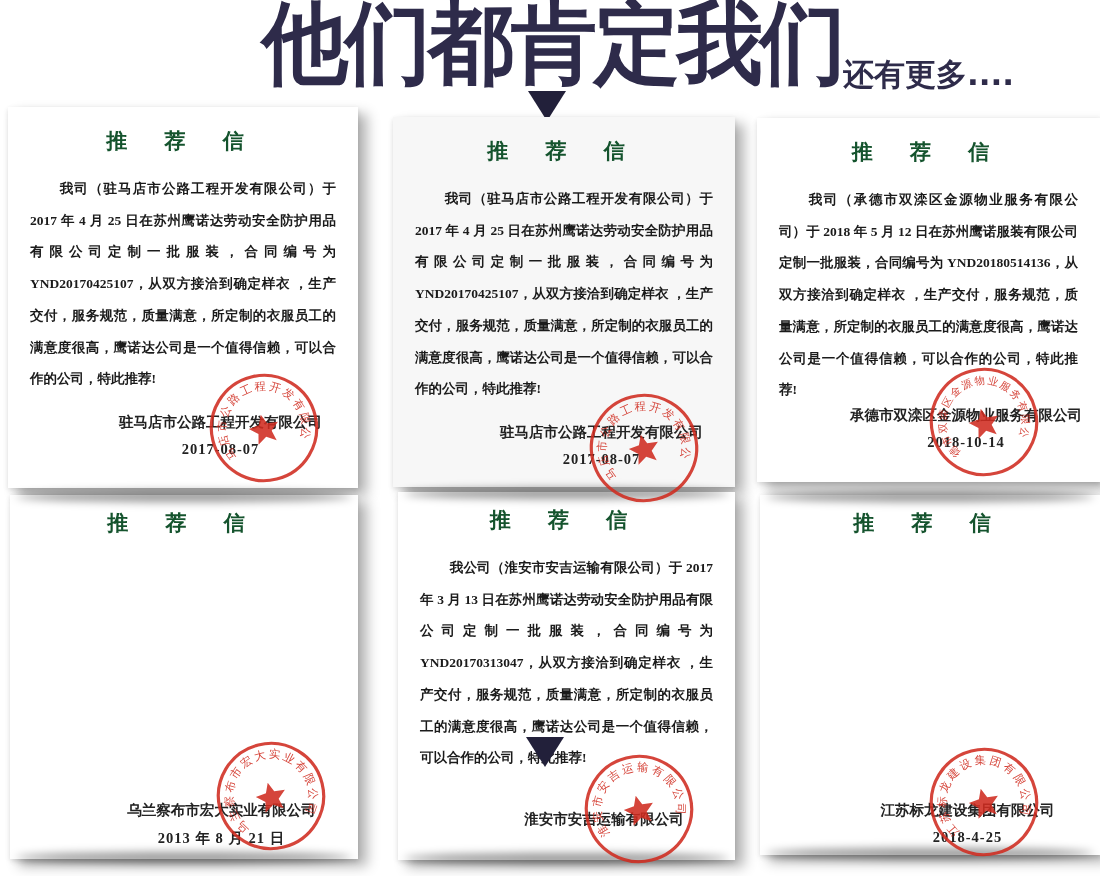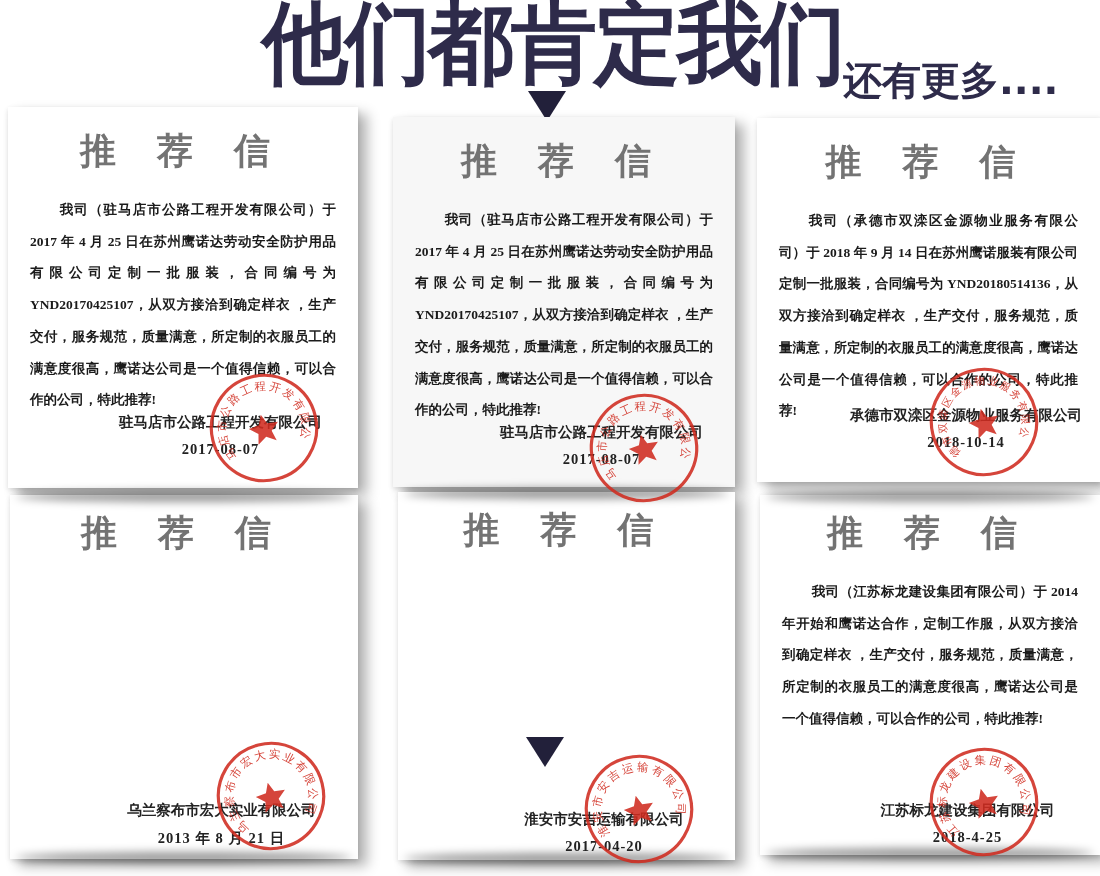--- a/index.html
+++ b/index.html
@@ -26,21 +26,21 @@
     letter-spacing: -3px;
     color: #2e2b4a;
     white-space: nowrap;
     transform: scaleY(1.05);
   }
   .header-more {
     position: absolute;
     left: 843px;
     top: 54px;
     font-family: "DejaVu Sans", "Liberation Sans", sans-serif;
-    font-size: 39px;
+    font-size: 31px;
     font-weight: 900;
     color: #2e2b4a;
     white-space: nowrap;
   }
   .tri-down {
     position: absolute;
     width: 0; height: 0;
     border-left: 19px solid transparent;
     border-right: 19px solid transparent;
     border-top: 30px solid #22203a;
@@ -58,24 +58,24 @@
   .paper-grey { background: #f7f7f7; }
 
   .curl { position: absolute; left: 6px; right: 6px; height: 11px;
           background: rgba(0,0,0,0.40); border-radius: 50%; filter: blur(4px); }
   .curl-top { top: -4px; }
   .curl-bottom { bottom: -4px; }
 
   .letter-title {
     margin-top: 20px;
     text-align: center;
-    font-size: 36px;
+    font-size: 21px;
     font-weight: 700;
     letter-spacing: 16px;
-    color: #737373;
+    color: #14532d;
     white-space: nowrap;
   }
   .letter-body {
     margin: 18px 22px 0 22px;
     font-size: 13.5px;
     font-weight: 600;
     line-height: 2.35;
     color: #1b1b1b;
     text-align: justify;
     text-indent: 2.2em;
@@ -145,21 +145,21 @@
       <circle cx="65" cy="65" r="58" fill="none" stroke="#d02c20" stroke-width="3.5"></circle>
       <text font-size="12.5" fill="#d02c20" letter-spacing="2.5" text-anchor="middle">
         <textPath href="#arc1" startOffset="50%">驻马店市公路工程开发有限公司</textPath>
       </text>
       <polygon fill="#d02c20" points="65,50 69.7,60.8 81.5,62 72.5,69.9 75.3,81.5 65,75 54.7,81.5 57.5,69.9 48.5,62 60.3,60.8"></polygon>
     </svg>
   </div>
 
   <div class="paper" style="left:757px; top:118px; width:343px; height:364px;">
     <div class="letter-title">推 荐 信</div>
-    <div class="letter-body">我司（承德市双滦区金源物业服务有限公司）于 2018 年 9 月 14 日在苏州鹰诺服装有限公司定制一批服装，合同编号为 YND20180514136，从双方接洽到确定样衣 ，生产交付，服务规范，质量满意，所定制的衣服员工的满意度很高，鹰诺达公司是一个值得信赖，可以合作的公司，特此推荐!</div>
+    <div class="letter-body">我司（承德市双滦区金源物业服务有限公司）于 2018 年 5 月 12 日在苏州鹰诺服装有限公司定制一批服装，合同编号为 YND20180514136，从双方接洽到确定样衣 ，生产交付，服务规范，质量满意，所定制的衣服员工的满意度很高，鹰诺达公司是一个值得信赖，可以合作的公司，特此推荐!</div>
     <div class="sig" style="top:288px;">
       <div class="company">承德市双滦区金源物业服务有限公司</div>
       <div class="date">2018-10-14</div>
     </div>
     <svg class="stamp" style="left:168px; top:245px;" viewBox="0 0 130 130">
       <defs>
           <path id="arc2" d="M 30.6,89.1 A 42,42 0 1 1 99.4,89.1" fill="none"></path>
         </defs>
       <circle cx="65" cy="65" r="58" fill="none" stroke="#d02c20" stroke-width="3.5"></circle>
       <text font-size="11.5" fill="#d02c20" letter-spacing="2" text-anchor="middle">
@@ -186,41 +186,40 @@
         <textPath href="#arc3" startOffset="50%">乌兰察布市宏大实业有限公司</textPath>
       </text>
       <polygon fill="#d02c20" points="65,50 69.7,60.8 81.5,62 72.5,69.9 75.3,81.5 65,75 54.7,81.5 57.5,69.9 48.5,62 60.3,60.8"></polygon>
     </svg>
   </div>
 
   <div class="paper" style="left:398px; top:492px; width:337px; height:368px;">
     <div class="curl curl-top"></div>
     <div class="curl curl-bottom"></div>
     <div class="letter-title" style="margin-top:14px;">推 荐 信</div>
+    <div class="letter-body">我公司（淮安市安吉运输有限公司）于 2017 年 3 月 13 日在苏州鹰诺达劳动安全防护用品有限公司定制一批服装，合同编号为 YND20170313047，从双方接洽到确定样衣 ，生产交付，服务规范，质量满意，所定制的衣服员工的满意度很高，鹰诺达公司是一个值得信赖，可以合作的公司，特此推荐!</div>
     <div class="sig" style="top:318px;">
       <div class="company">淮安市安吉运输有限公司</div>
-      <div class="date">2017-04-20</div>
     </div>
     <svg class="stamp" style="left:182px; top:258px;" viewBox="0 0 130 130">
       <defs>
           <path id="arc4" d="M 30.6,89.1 A 42,42 0 1 1 99.4,89.1" fill="none"></path>
         </defs>
       <circle cx="65" cy="65" r="58" fill="none" stroke="#d02c20" stroke-width="3.5"></circle>
       <text font-size="12.5" fill="#d02c20" letter-spacing="3" text-anchor="middle">
         <textPath href="#arc4" startOffset="50%">淮安市安吉运输有限公司</textPath>
       </text>
       <polygon fill="#d02c20" points="65,50 69.7,60.8 81.5,62 72.5,69.9 75.3,81.5 65,75 54.7,81.5 57.5,69.9 48.5,62 60.3,60.8"></polygon>
     </svg>
   </div>
 
   <div class="paper" style="left:760px; top:495px; width:340px; height:360px;">
     <div class="curl curl-top"></div>
     <div class="curl curl-bottom"></div>
     <div class="letter-title" style="margin-top:14px;">推 荐 信</div>
-    <div class="letter-body">我司（江苏标龙建设集团有限公司）于 2014 年开始和鹰诺达合作，定制工作服，从双方接洽到确定样衣 ，生产交付，服务规范，质量满意，所定制的衣服员工的满意度很高，鹰诺达公司是一个值得信赖，可以合作的公司，特此推荐!</div>
     <div class="sig">
       <div class="company">江苏标龙建设集团有限公司</div>
       <div class="date">2018-4-25</div>
     </div>
     <svg class="stamp" style="left:165px; top:248px;" viewBox="0 0 130 130">
       <defs>
           <path id="arc5" d="M 30.6,89.1 A 42,42 0 1 1 99.4,89.1" fill="none"></path>
         </defs>
       <circle cx="65" cy="65" r="58" fill="none" stroke="#d02c20" stroke-width="3.5"></circle>
       <text font-size="12.5" fill="#d02c20" letter-spacing="3" text-anchor="middle">

